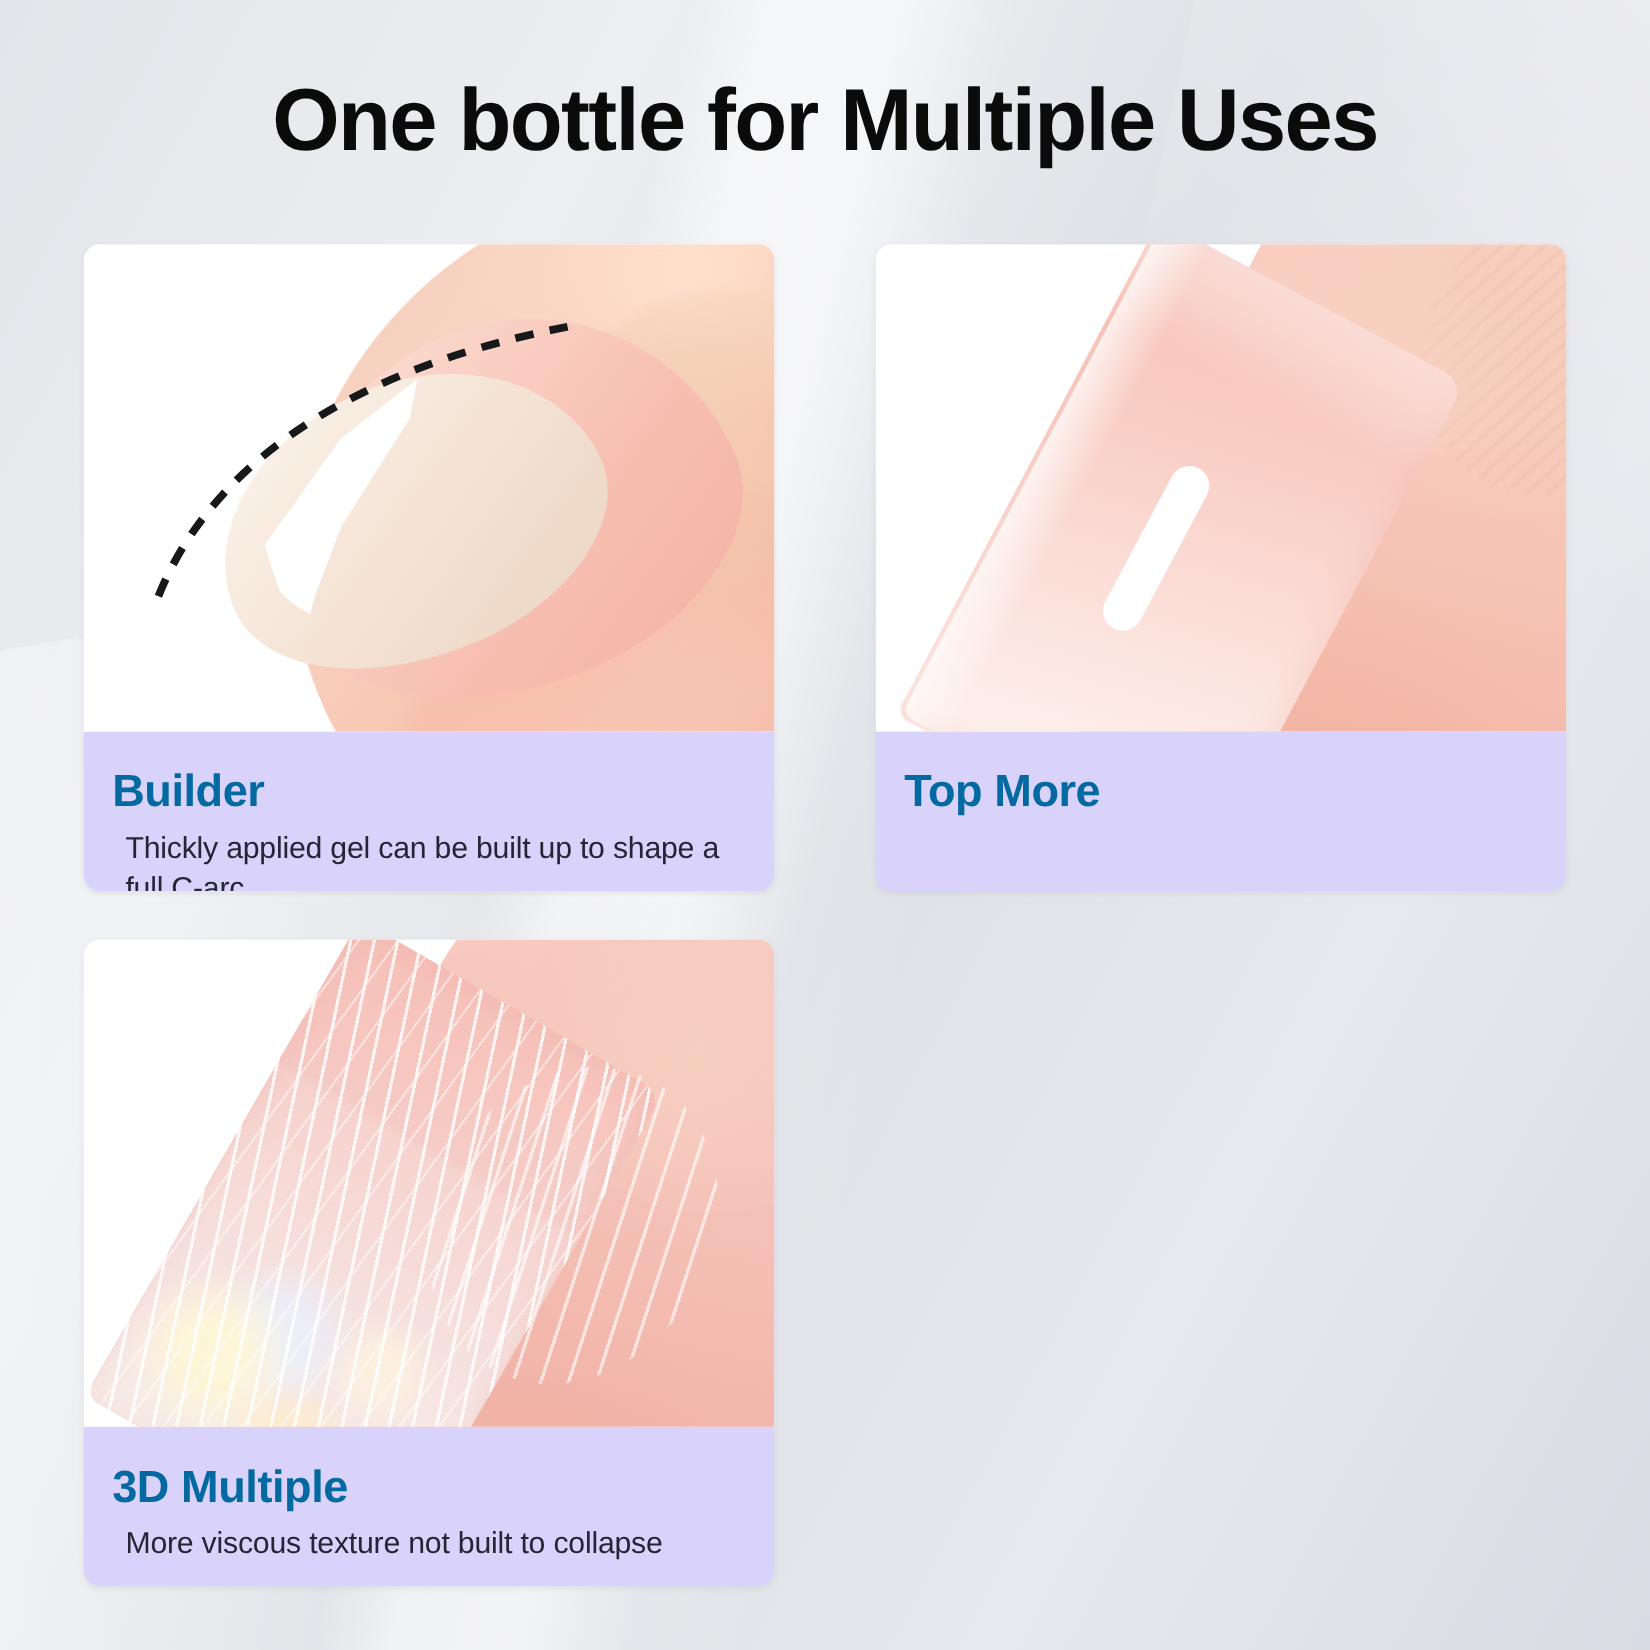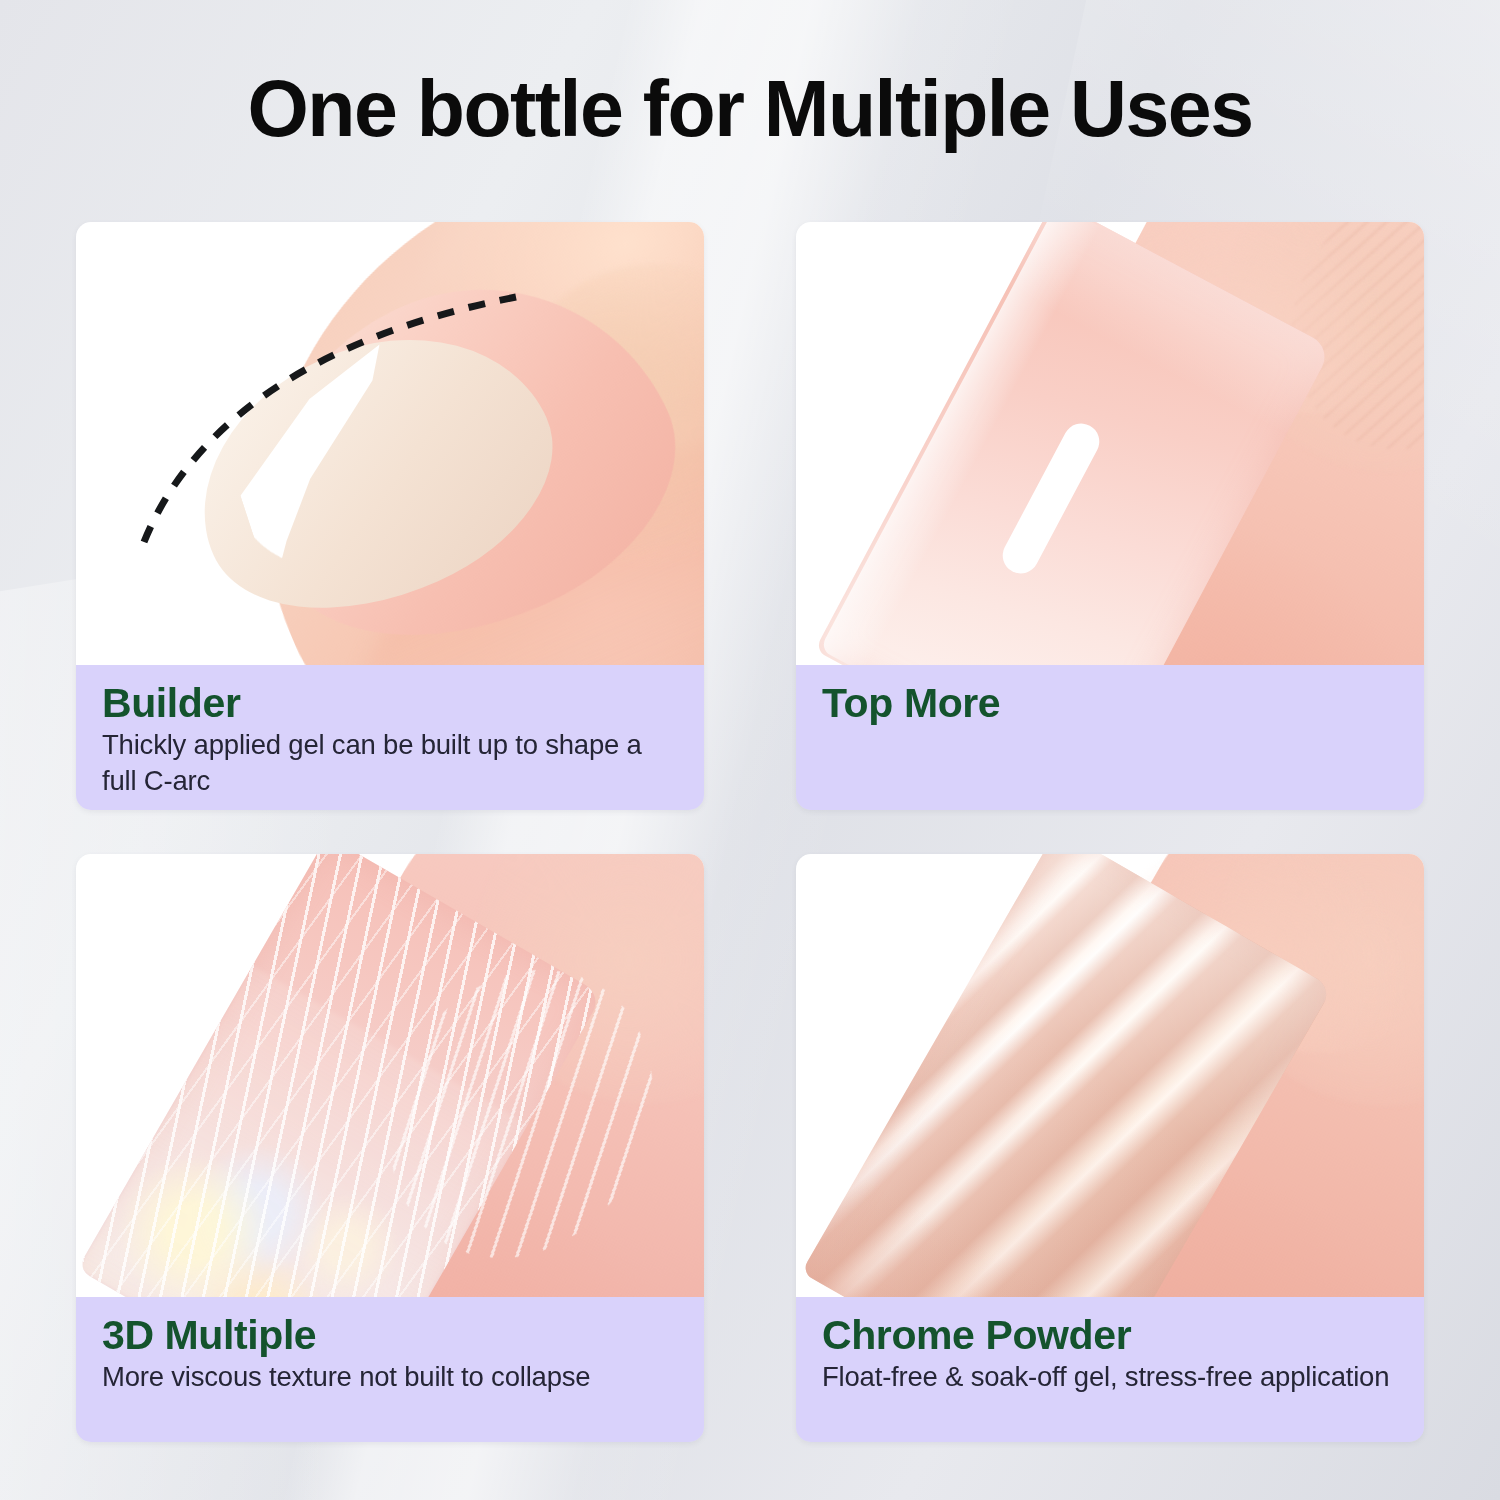--- a/index.html
+++ b/index.html
@@ -42,23 +42,23 @@
 
   #grid{
     position:absolute;left:76px;top:222px;width:1348px;height:1220px;
     display:grid;grid-template-columns:628px 628px;grid-template-rows:588px 588px;
     column-gap:92px;row-gap:44px;
   }
   .card{position:relative;border-radius:15px;overflow:hidden;
         box-shadow:0 2px 5px rgba(110,110,130,0.10);}
   .photo{position:relative;height:443px;background:#fff;overflow:hidden;}
   .panel{height:145px;background:#d9d2fb;padding:16px 26px 0 26px;box-sizing:border-box;}
-  .panel h3{margin:0 0 2px 0;font-size:41px;font-weight:bold;color:#14532d;
+  .panel h3{margin:16px 0 2px 0;font-size:41px;font-weight:bold;color:#0369a1;
             letter-spacing:-0.4px;line-height:1.08;}
-  .panel p{margin:0;font-size:27.5px;line-height:1.30;color:#252536;
+  .panel p{margin:12px;font-size:27.5px;line-height:1.30;color:#252536;
            font-weight:400;letter-spacing:-0.2px;}
 
   
   .b-finger{
     position:absolute;left:170px;top:-38px;width:640px;height:560px;
     background:
       radial-gradient(ellipse 55% 50% at 72% 18%, rgba(255,226,206,0.95), rgba(255,214,193,0) 62%),
       radial-gradient(ellipse 60% 70% at 46% 74%, #f9c9b8, rgba(249,201,184,0) 64%),
       linear-gradient(152deg,#f6cdb9 0%,#f8d3c2 22%,#f6c3ad 56%,#efb39c 88%);
     border-radius:58% 44% 50% 46% / 60% 56% 44% 40%;
@@ -305,29 +305,15 @@
         </div>
         <div class="m-strokes2"></div>
 
       </div>
       <div class="panel">
         <h3>3D Multiple</h3>
         <p>More viscous texture not built to collapse</p>
       </div>
     </div>
 
-    <div class="card">
-      <div class="photo">
-        <div class="c-finger"></div>
-        <div class="c-knuck"></div>
-        <div class="c-cuticle"></div>
-        <div class="c-nail">
-          <div class="c-tipshade"></div>
-        </div>
-      </div>
-      <div class="panel">
-        <h3>Chrome Powder</h3>
-        <p>Float-free &amp; soak-off gel, stress-free application</p>
-      </div>
-    </div>
 
   </div>
 </div>
 
 </body></html>

